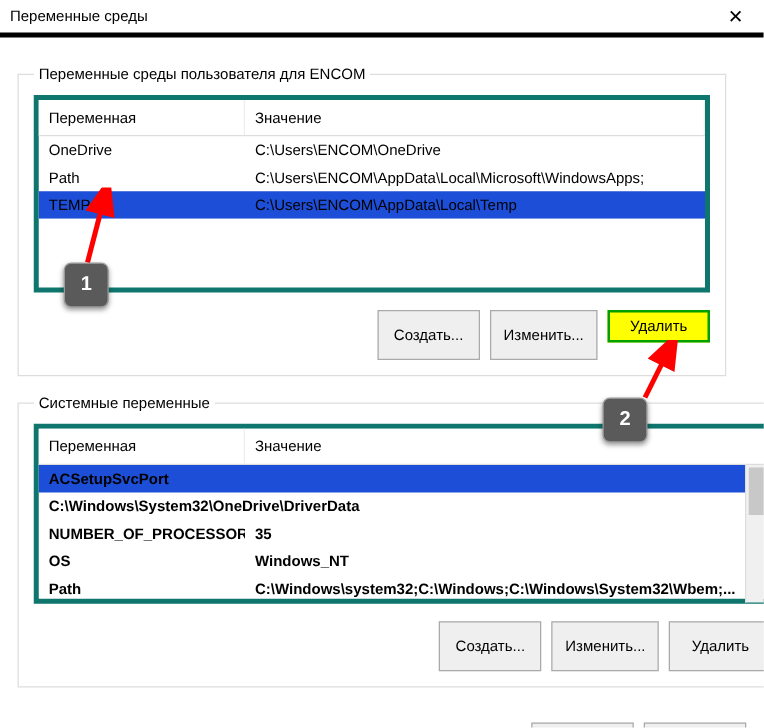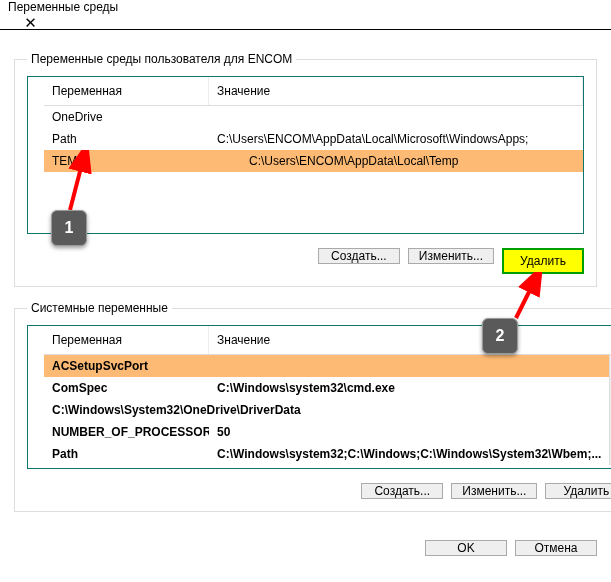--- a/index.html
+++ b/index.html
@@ -9,54 +9,53 @@
     font-size: 12px;
     background: #fff;
     color: #000;
     width: 611px;
     height: 582px;
     overflow: hidden;
     position: relative;
   }
   .titlebar {
     display: flex;
+    align-items: center;
     justify-content: space-between;
     height: 30px;
     padding-left: 8px;
-    border-bottom: 1px solid #000000;
-    flex-direction: column;
+    border-bottom: 4px solid #000000;
   }
   .titlebar .title { font-size: 12px; }
   .close-btn {
     width: 45px;
     height: 30px;
     display: flex;
     align-items: center;
     justify-content: center;
     font-size: 15px;
     font-family: Arial, sans-serif;
   }
   .content {
     padding: 10px 14px 8px 14px;
   }
   fieldset.group {
     border: 1px solid #ddd;
-    margin: 12px 0 14px 0;
+    margin: 12px 16px 14px 0;
     padding: 10px 12px 12px 12px;
     position: relative;
   }
   fieldset.group legend {
     padding: 0 4px;
     font-size: 12px;
   }
   .table-wrap {
-    border: 1px solid #0f766e;
+    border: 4px solid #0f766e;
     background: #fff;
     position: relative;
-    padding-left: 16px;
   }
   .table-head {
     display: flex;
     border-bottom: 1px solid #ddd;
     background: #fff;
   }
   .table-head .col {
     padding: 7px 8px;
     border-right: 1px solid #eee;
     font-size: 12px;
@@ -68,34 +67,33 @@
     display: flex;
     padding: 2px 0;
   }
   .row .cell {
     padding: 2px 8px;
     font-size: 12px;
     white-space: nowrap;
     overflow: hidden;
   }
   .row.selected {
-    background: #fdba74;
-    gap: 32px;
+    background: #1d4ed8;
   }
   .col-name { width: 165px; flex-shrink: 0; }
   .col-value { flex: 1; }
   .button-row {
     display: flex;
     justify-content: flex-end;
     gap: 8px;
     margin-top: 14px;
   }
   .btn {
     min-width: 82px;
-    height: 16px;
+    height: 40px;
     border: 1px solid #aaa;
     background: #efefef;
     font-size: 12px;
     font-family: inherit;
     padding: 0 10px;
     cursor: pointer;
   }
   .btn.highlight {
     background: #ffff00;
     border: 2px solid #00a000;
@@ -170,20 +168,21 @@
     <legend>Переменные среды пользователя для ENCOM</legend>
 
     <div class="table-wrap user-table-wrap">
       <div class="table-head">
         <div class="col col-name">Переменная</div>
         <div class="col col-value">Значение</div>
       </div>
       <div class="table-body" id="user-rows">
           <div class="row">
             <div class="cell col-name">OneDrive</div>
+            <div class="cell col-value">C:\Users\ENCOM\OneDrive</div>
           </div>
           <div class="row">
             <div class="cell col-name">Path</div>
             <div class="cell col-value">C:\Users\ENCOM\AppData\Local\Microsoft\WindowsApps;</div>
           </div>
           <div class="row selected">
             <div class="cell col-name">TEMP</div>
             <div class="cell col-value">C:\Users\ENCOM\AppData\Local\Temp</div>
           </div>
         </div>
@@ -203,29 +202,29 @@
       <div class="table-head">
         <div class="col col-name">Переменная</div>
         <div class="col col-value">Значение</div>
       </div>
       <div class="sys-body-wrap">
         <div class="sys-rows" id="sys-rows">
             <div class="row selected">
               <div class="cell col-name">ACSetupSvcPort</div>
             </div>
             <div class="row">
-              <div class="cell col-name">ComSpec</div>
-              <div class="cell col-value">C:\Windows\system32\cmd.exe</div>
-            </div>
-            <div class="row">
               <div class="cell col-value">C:\Windows\System32\OneDrive\DriverData</div>
             </div>
             <div class="row">
               <div class="cell col-name">NUMBER_OF_PROCESSORS</div>
-              <div class="cell col-value">50</div>
+              <div class="cell col-value">35</div>
+            </div>
+            <div class="row">
+              <div class="cell col-name">OS</div>
+              <div class="cell col-value">Windows_NT</div>
             </div>
             <div class="row">
               <div class="cell col-name">Path</div>
               <div class="cell col-value">C:\Windows\system32;C:\Windows;C:\Windows\System32\Wbem;...</div>
             </div>
           </div>
         <div class="scrollbar">
           <div class="thumb"></div>
         </div>
       </div>

